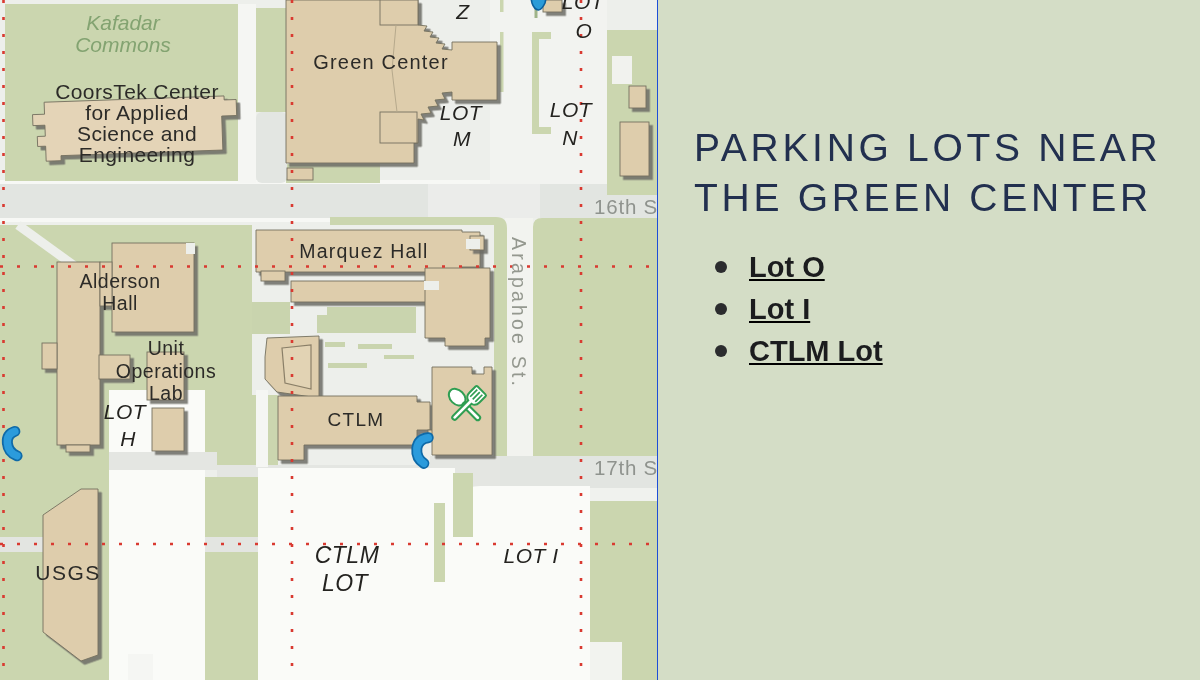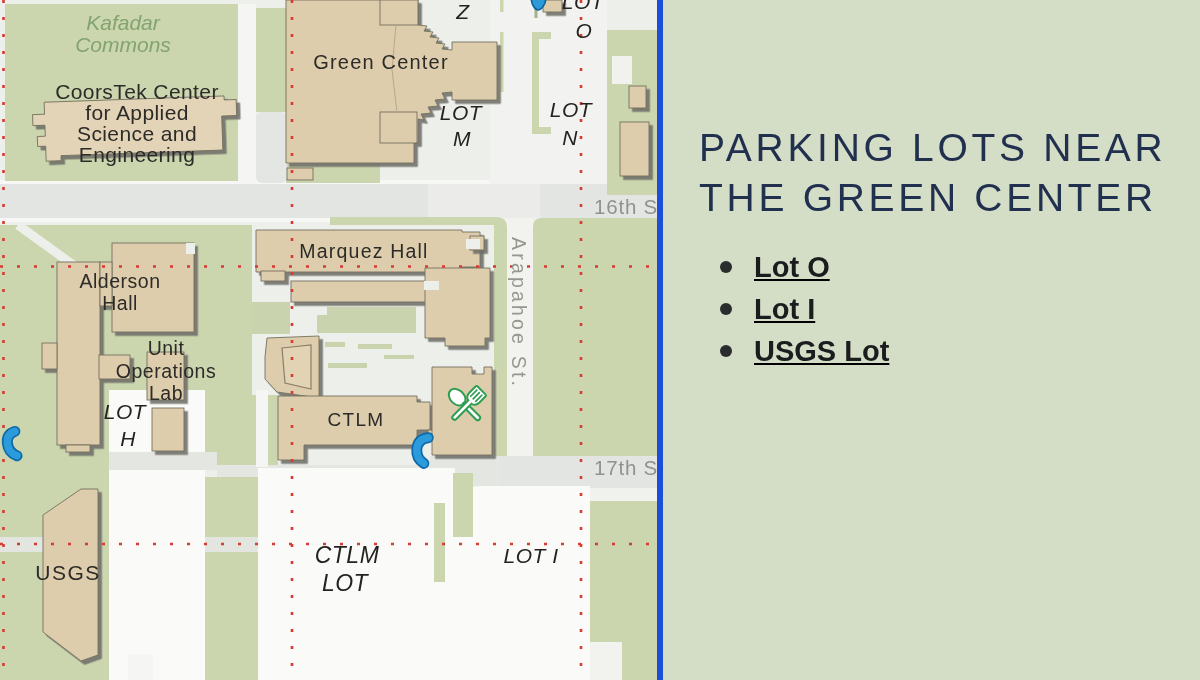--- a/index.html
+++ b/index.html
@@ -1,19 +1,19 @@
 <!DOCTYPE html>
 <html><head>
 <meta charset="utf-8">
 <style>
   html,body{margin:0;padding:0;}
   body{width:1200px;height:680px;overflow:hidden;background:#fff;font-family:"Liberation Sans",sans-serif;}
   #stage{position:relative;width:1200px;height:680px;}
   #map{position:absolute;left:0;top:0;}
-  #panel{position:absolute;left:657px;top:0;width:543px;height:680px;background:#d4ddc6;border-left:6px solid #1d4ed8;box-sizing:border-box;}
+  #panel{position:absolute;left:657px;top:0;width:543px;height:680px;background:#d4ddc6;border-left:1px solid #1d4ed8;box-sizing:border-box;}
   .title{position:absolute;left:36px;top:123px;font-size:39px;line-height:50px;letter-spacing:3.7px;color:#22304f;white-space:nowrap;}
   .items{position:absolute;left:57px;top:246px;text-decoration:underline;}
   .item{position:relative;height:42px;line-height:42px;font-size:29px;font-weight:bold;color:#1b1c1e;padding-left:34px;white-space:nowrap;}
   .item::before{content:"";position:absolute;left:0;top:15px;width:12px;height:12px;border-radius:50%;background:#2b2c2e;}
 </style>
 </head>
 <body>
 <div id="stage">
 <svg id="map" width="657" height="680" viewBox="0 0 657 680" xmlns="http://www.w3.org/2000/svg">
 <defs>
@@ -203,16 +203,16 @@
     <text x="594" y="475">17th St</text>
   </g>
   <text transform="translate(512,237) rotate(90)" x="0" y="0" font-size="19.5" fill="#94988f" text-anchor="start" letter-spacing="3.2">Arapahoe St.</text>
 </g>
 </svg>
 <div id="panel">
   <div class="title">PARKING LOTS NEAR<br>THE GREEN CENTER</div>
   <div class="items">
     <div class="item">Lot O</div>
     <div class="item">Lot I</div>
-    <div class="item">USGS Lot</div>
+    <div class="item">CTLM Lot</div>
   </div>
 </div>
 </div>
 
 </body></html>

